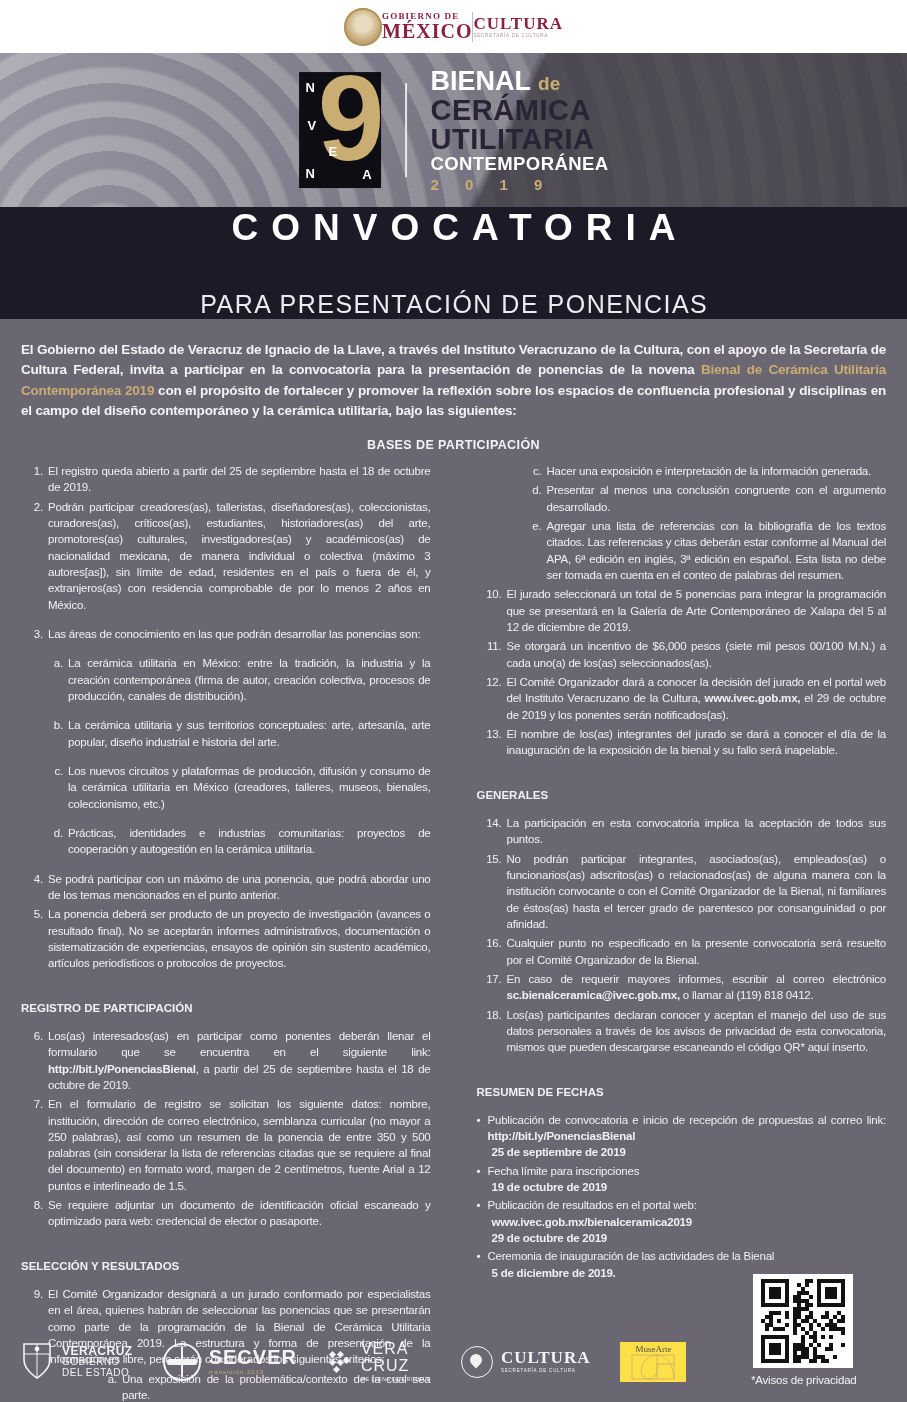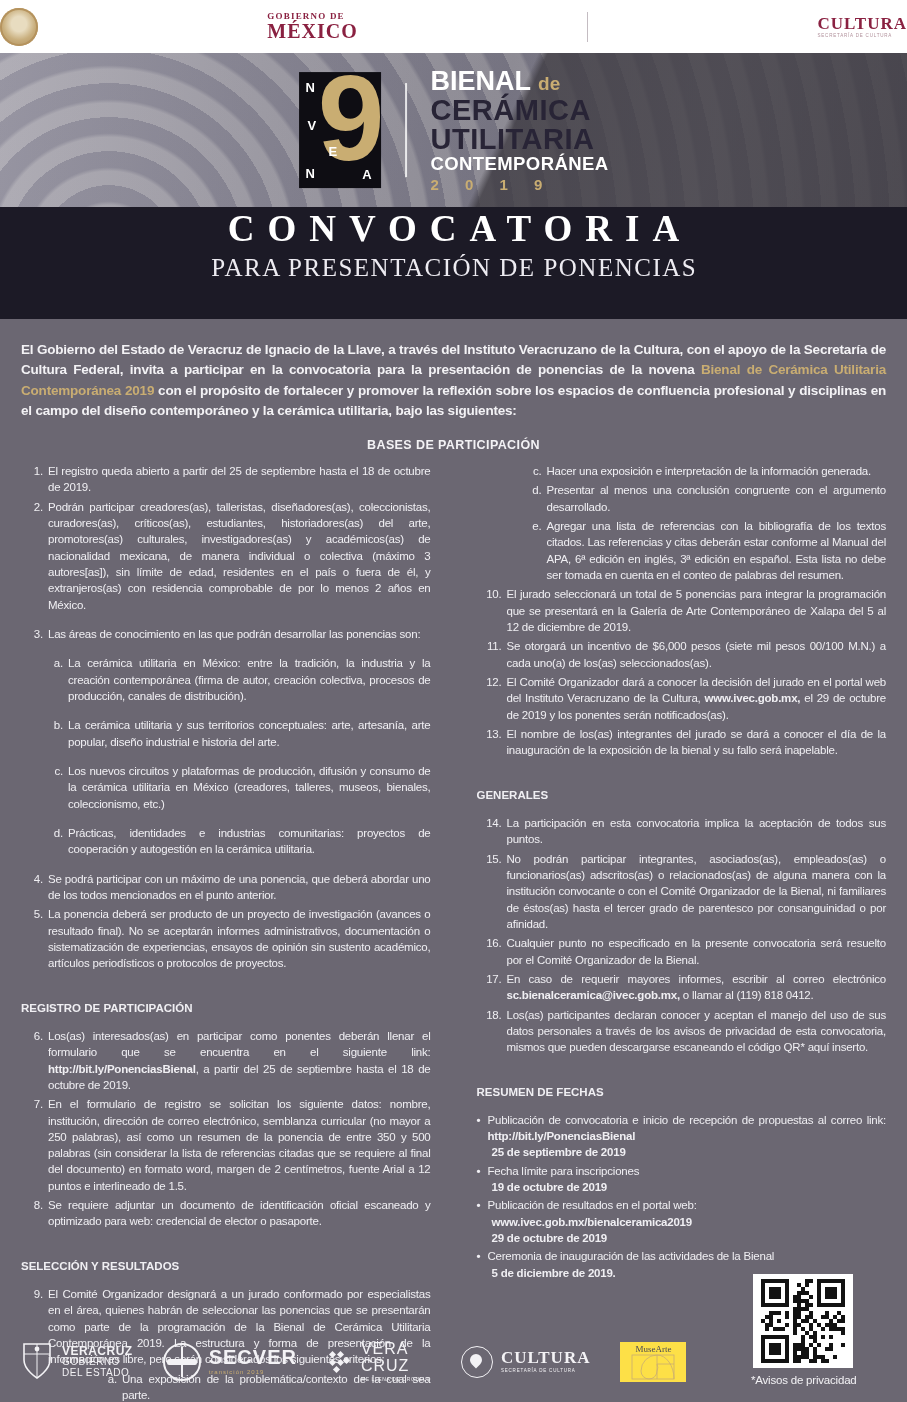--- a/index.html
+++ b/index.html
@@ -1,20 +1,20 @@
 <!DOCTYPE html>
 <html><head>
 <meta charset="utf-8">
 <style>
   html,body{margin:0;padding:0;background:#3a3840;}
   .page{position:relative;width:907px;height:1402px;margin:0 auto;background:#6b6772;
         font-family:"Liberation Sans",sans-serif;overflow:hidden;}
 
   
-  .gov-band{height:53px;background:#ffffff;display:flex;align-items:center;justify-content:space-between;}
+  .gov-band{height:53px;background:#ffffff;display:flex;align-items:center;justify-content:center;}
   .gov-seal{width:38px;height:38px;border-radius:50%;
     background:radial-gradient(circle at 50% 42%,#e8dcc0 0 26%,#c9af7e 55%,#a8854f 100%);
     box-shadow:inset 0 0 0 2px #b5935e;}
   .gov-text{color:#8a2141;text-align:left;line-height:1;}
   .gov-line1{display:block;font-family:"Liberation Serif",serif;font-size:9px;font-weight:bold;letter-spacing:1.2px;}
   .gov-line2{display:block;font-family:"Liberation Serif",serif;font-size:20px;font-weight:bold;letter-spacing:1px;margin-top:0;}
   .gov-divider{width:1px;height:30px;background:#c4bcc2;}
   .cultura-top{line-height:1;text-align:left;}
   .cultura-name{display:block;font-family:"Liberation Serif",serif;font-size:17px;font-weight:bold;color:#8a2141;letter-spacing:1px;}
   .cultura-sub{display:block;font-size:4.5px;color:#b08f9a;letter-spacing:.8px;margin-top:2px;}
@@ -33,21 +33,21 @@
   .nl.n2{left:7px;top:95px}.nl.a{right:9px;bottom:7px}
   .vline{width:2px;height:94px;background:rgba(255,255,255,.8);flex:0 0 auto;}
   .bienal-text{line-height:1.02;text-align:left;}
   .bt1{font-size:27px;font-weight:bold;color:#ffffff;}
   .bt1 .de{color:#c9ad72;font-size:19px;}
   .bt2{font-size:29px;font-weight:bold;color:#282436;letter-spacing:.5px;}
   .bt4{font-size:18.5px;font-weight:bold;color:#ffffff;letter-spacing:.4px;}
   .bt5{font-size:15px;font-weight:bold;color:#c9ad72;letter-spacing:11px;margin-top:3px;}
 
   
-  .title-band{height:112px;background:#1c1a26;display:flex;flex-direction:column;align-items:center;justify-content:flex-start;font-family:Liberation Serif, serif;}
+  .title-band{height:112px;background:#1c1a26;display:flex;flex-direction:column;align-items:center;justify-content:space-between;}
   .title-band h1{margin:0;color:#ffffff;font-size:37px;font-weight:bold;letter-spacing:13px;padding-left:13px;}
   .title-band h2{margin:4px 0 0;color:#edebf1;font-size:25px;font-weight:normal;letter-spacing:1.5px;padding-left:1.5px;}
 
   
   .body{padding:21px 21px 0;}
   .intro{margin:0;color:#f3f2f5;font-weight:bold;font-size:13.5px;line-height:1.5;
          text-align:justify;letter-spacing:-.2px;}
   .intro .gold{color:#c9ad72;}
   .bases{margin:17px 0 11px;color:#f3f2f5;text-align:center;font-size:12.5px;font-weight:bold;letter-spacing:.4px;}
 
@@ -169,21 +169,21 @@
         <div class="item sub gapt">
             <span class="num">c.</span>
             <span class="txt">Los nuevos circuitos y plataformas de producción, difusión y consumo de la cerámica utilitaria en México (creadores, talleres, museos, bienales, coleccionismo, etc.)</span>
           </div>
         <div class="item sub gapt">
             <span class="num">d.</span>
             <span class="txt">Prácticas, identidades e industrias comunitarias: proyectos de cooperación y autogestión en la cerámica utilitaria.</span>
           </div>
         <div class="item gapt">
             <span class="num">4.</span>
-            <span class="txt">Se podrá participar con un máximo de una ponencia, que deberá abordar uno de los todos mencionados en el punto anterior.</span>
+            <span class="txt">Se podrá participar con un máximo de una ponencia, que podrá abordar uno de los temas mencionados en el punto anterior.</span>
           </div>
         <div class="item">
             <span class="num">5.</span>
             <span class="txt">La ponencia deberá ser producto de un proyecto de investigación (avances o resultado final). No se aceptarán informes administrativos, documentación o sistematización de experiencias, ensayos de opinión sin sustento académico, artículos periodísticos o protocolos de proyectos.</span>
           </div>
 
         <h4 class="sec">REGISTRO DE PARTICIPACIÓN</h4>
         <div class="item">
             <span class="num">6.</span>
             <span class="txt"><span>Los(as) interesados(as) en participar como ponentes deberán llenar el formulario que se encuentra en el siguiente link: </span><b class="lnk-inline">http://bit.ly/PonenciasBienal</b><span>, a partir del 25 de septiembre hasta el 18 de octubre de 2019.</span></span>

